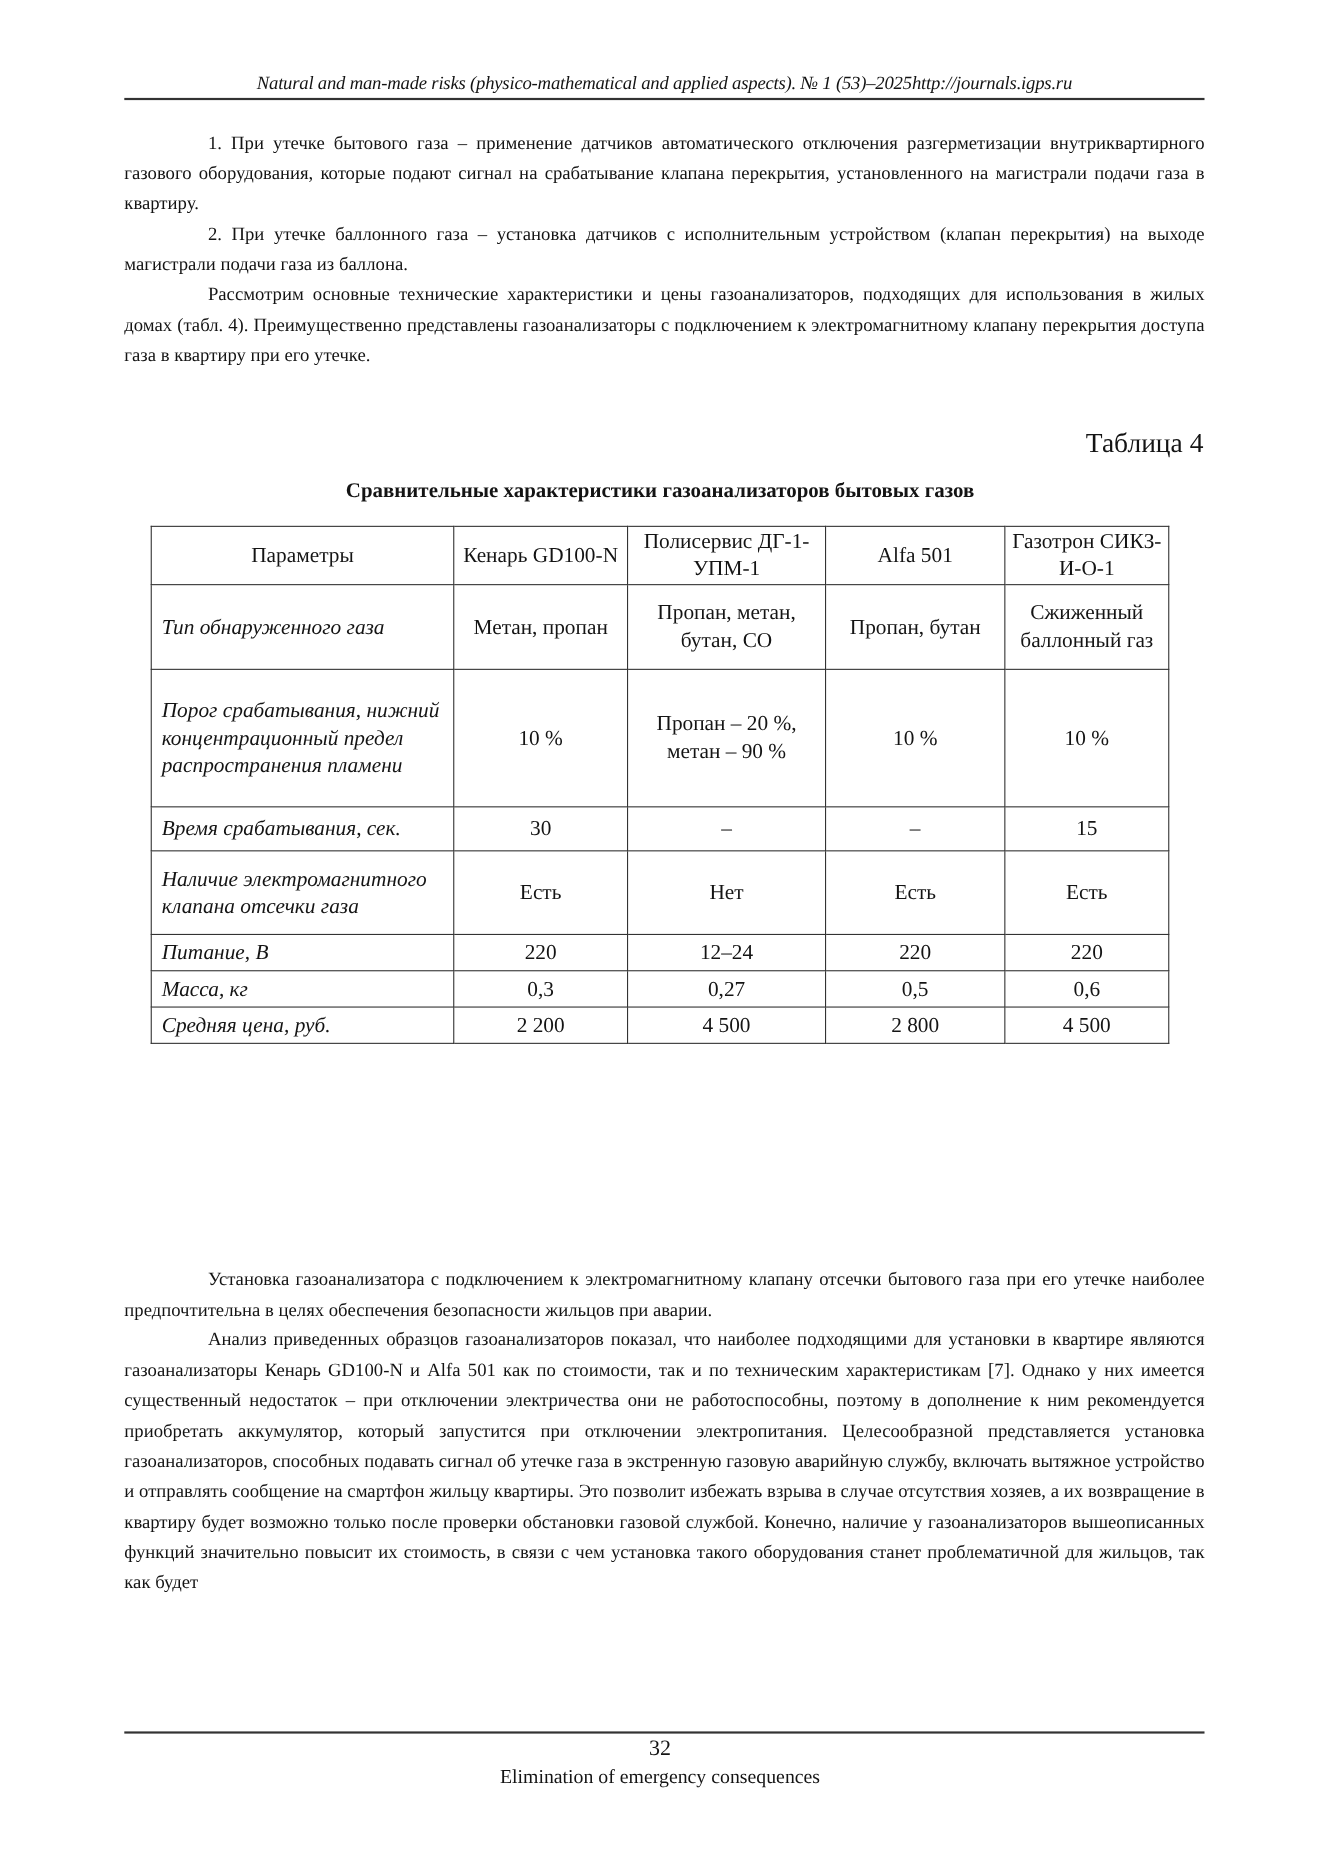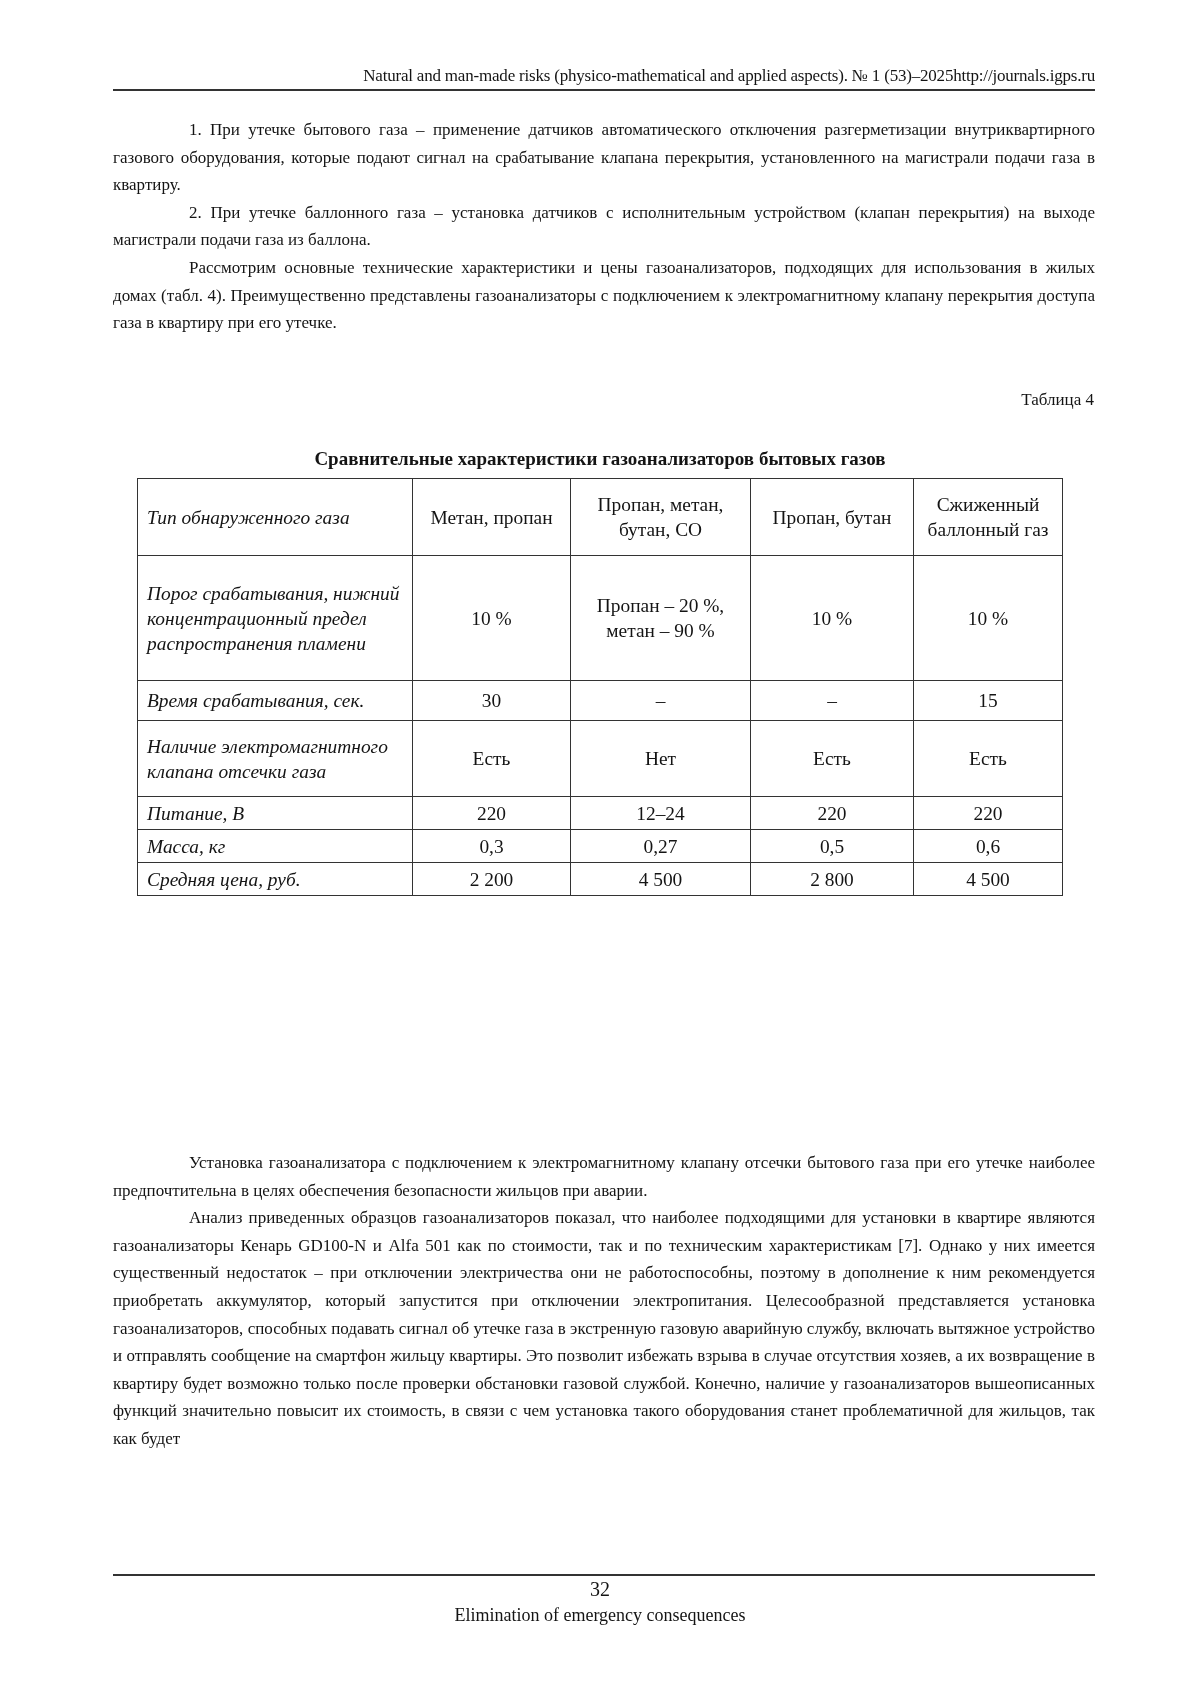--- a/index.html
+++ b/index.html
@@ -2,36 +2,36 @@
 <html><head>
 <meta charset="utf-8">
 <style>
   html, body { margin: 0; padding: 0; background: #ffffff; }
   body {
     width: 1200px; height: 1698px; position: relative; overflow: hidden;
     font-family: "Liberation Serif", "DejaVu Serif", serif; color: #141414;
   }
   .header {
     position: absolute; left: 113px; top: 66px; width: 982px;
-    display: flex; justify-content: flex-end; align-items: baseline;
+    display: flex; justify-content: center; align-items: baseline;
     font-size: 17px; letter-spacing: -0.2px;
-    border-bottom: 2px solid #333; padding-bottom: 3px;
+    border-bottom: 2px solid #333; padding-bottom: 3px; font-style: italic;
   }
   .body-block {
     position: absolute; left: 113px; width: 982px;
     font-size: 17px; line-height: 27.6px; text-align: justify;
   }
   .body-block p { margin: 0; text-indent: 76px; }
   #intro { top: 116px; }
   .table-label {
-    position: absolute; right: 106px; top: 390px; font-size: 17px;
+    position: absolute; right: 106px; top: 390px; font-size: 25px;
   }
   .table-title {
     position: absolute; left: 0; width: 1200px; top: 436px; text-align: center;
-    font-weight: bold; font-size: 19px; padding-left: 0; margin-top: 12px;
+    font-weight: bold; font-size: 19px; padding-left: 0;
   }
   table.spec {
     position: absolute; left: 137px; top: 478px;
     border-collapse: collapse; font-size: 19.4px; line-height: 25px;
   }
   table.spec td, table.spec th {
     border: 1.4px solid #333; font-weight: normal; padding: 0 4px;
     vertical-align: middle;
   }
   table.spec td.param { text-align: left; padding-left: 9px; font-style: italic; }
@@ -77,20 +77,27 @@
 
 <table class="spec">
   <colgroup>
       <col class="c0">
       <col class="c1">
       <col class="c2">
       <col class="c3">
       <col class="c4">
     </colgroup>
   <tbody>
+      <tr class="h-head">
+    <th>Параметры</th>
+    <th>Кенарь GD100-N</th>
+    <th>Полисервис ДГ-1-УПМ-1</th>
+    <th>Alfa 501</th>
+    <th>Газотрон СИКЗ-И-О-1</th>
+  </tr>
   <tr class="h-r1">
     <td class="param">Тип обнаруженного газа</td>
     <td class="val">Метан, пропан</td>
     <td class="val">Пропан, метан, бутан, CO</td>
     <td class="val">Пропан, бутан</td>
     <td class="val">Сжиженный баллонный газ</td>
   </tr>
   <tr class="h-r2">
     <td class="param">Порог срабатывания, нижний концентрационный предел распространения пламени</td>
     <td class="val">10 %</td>

